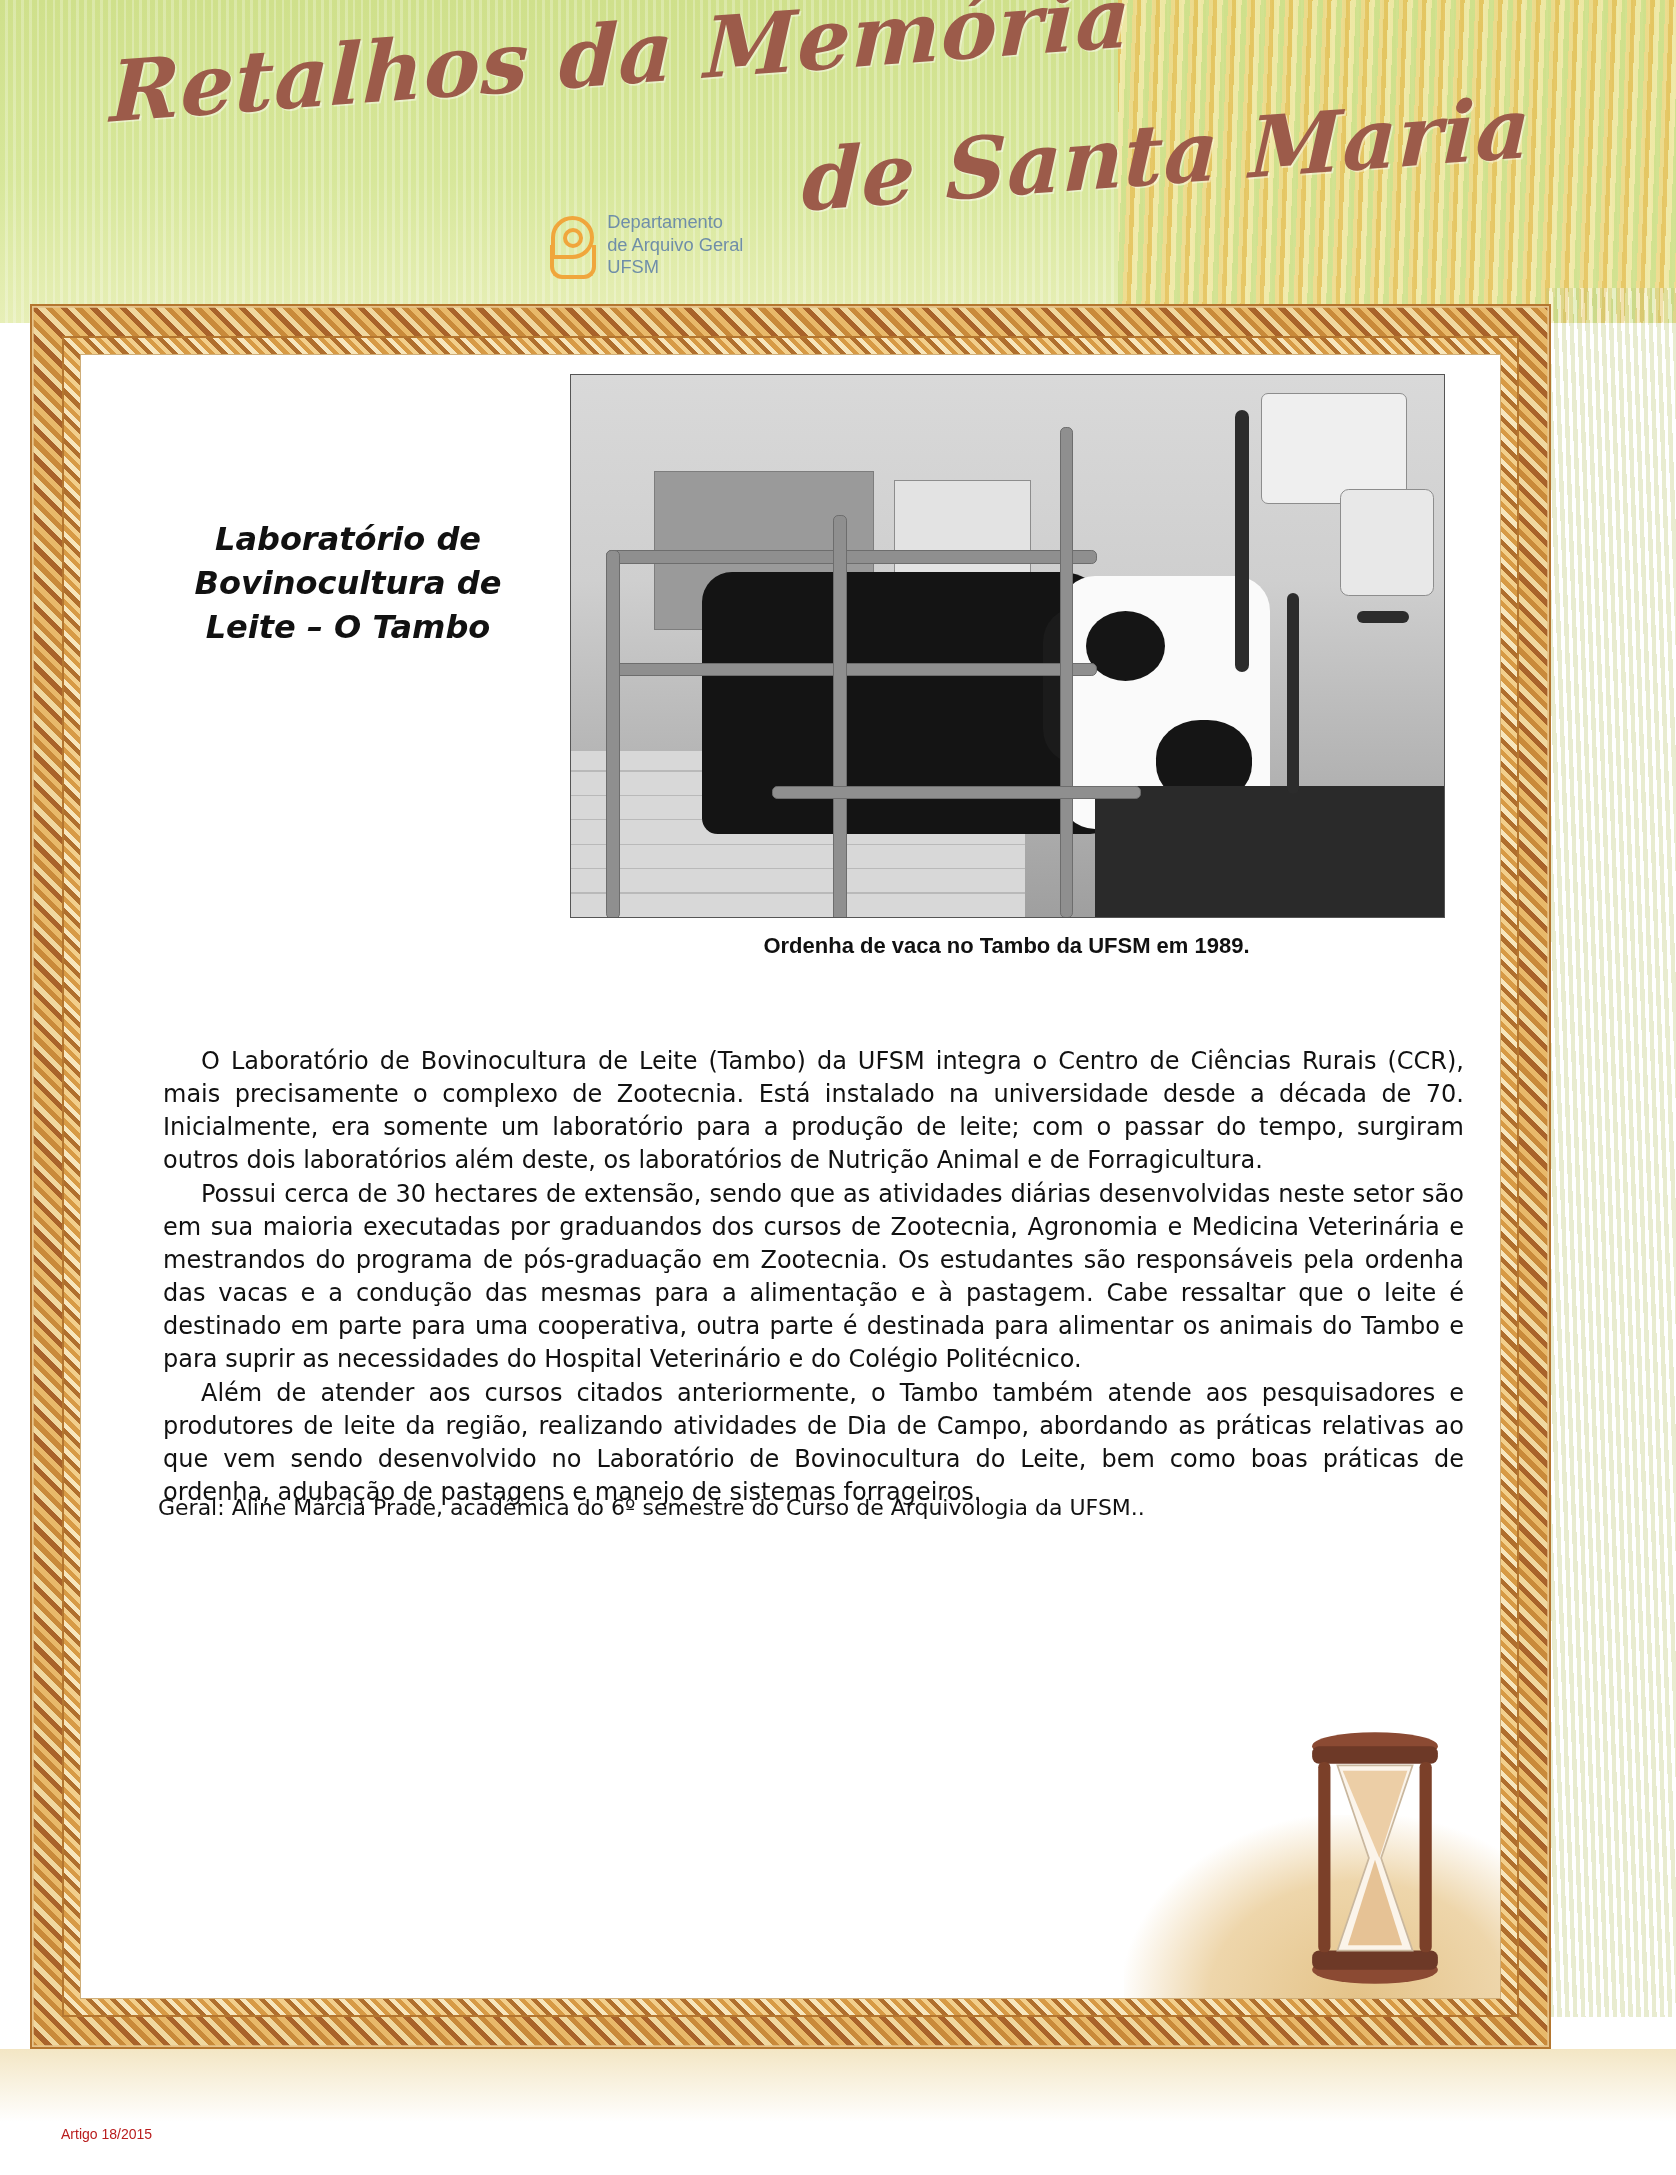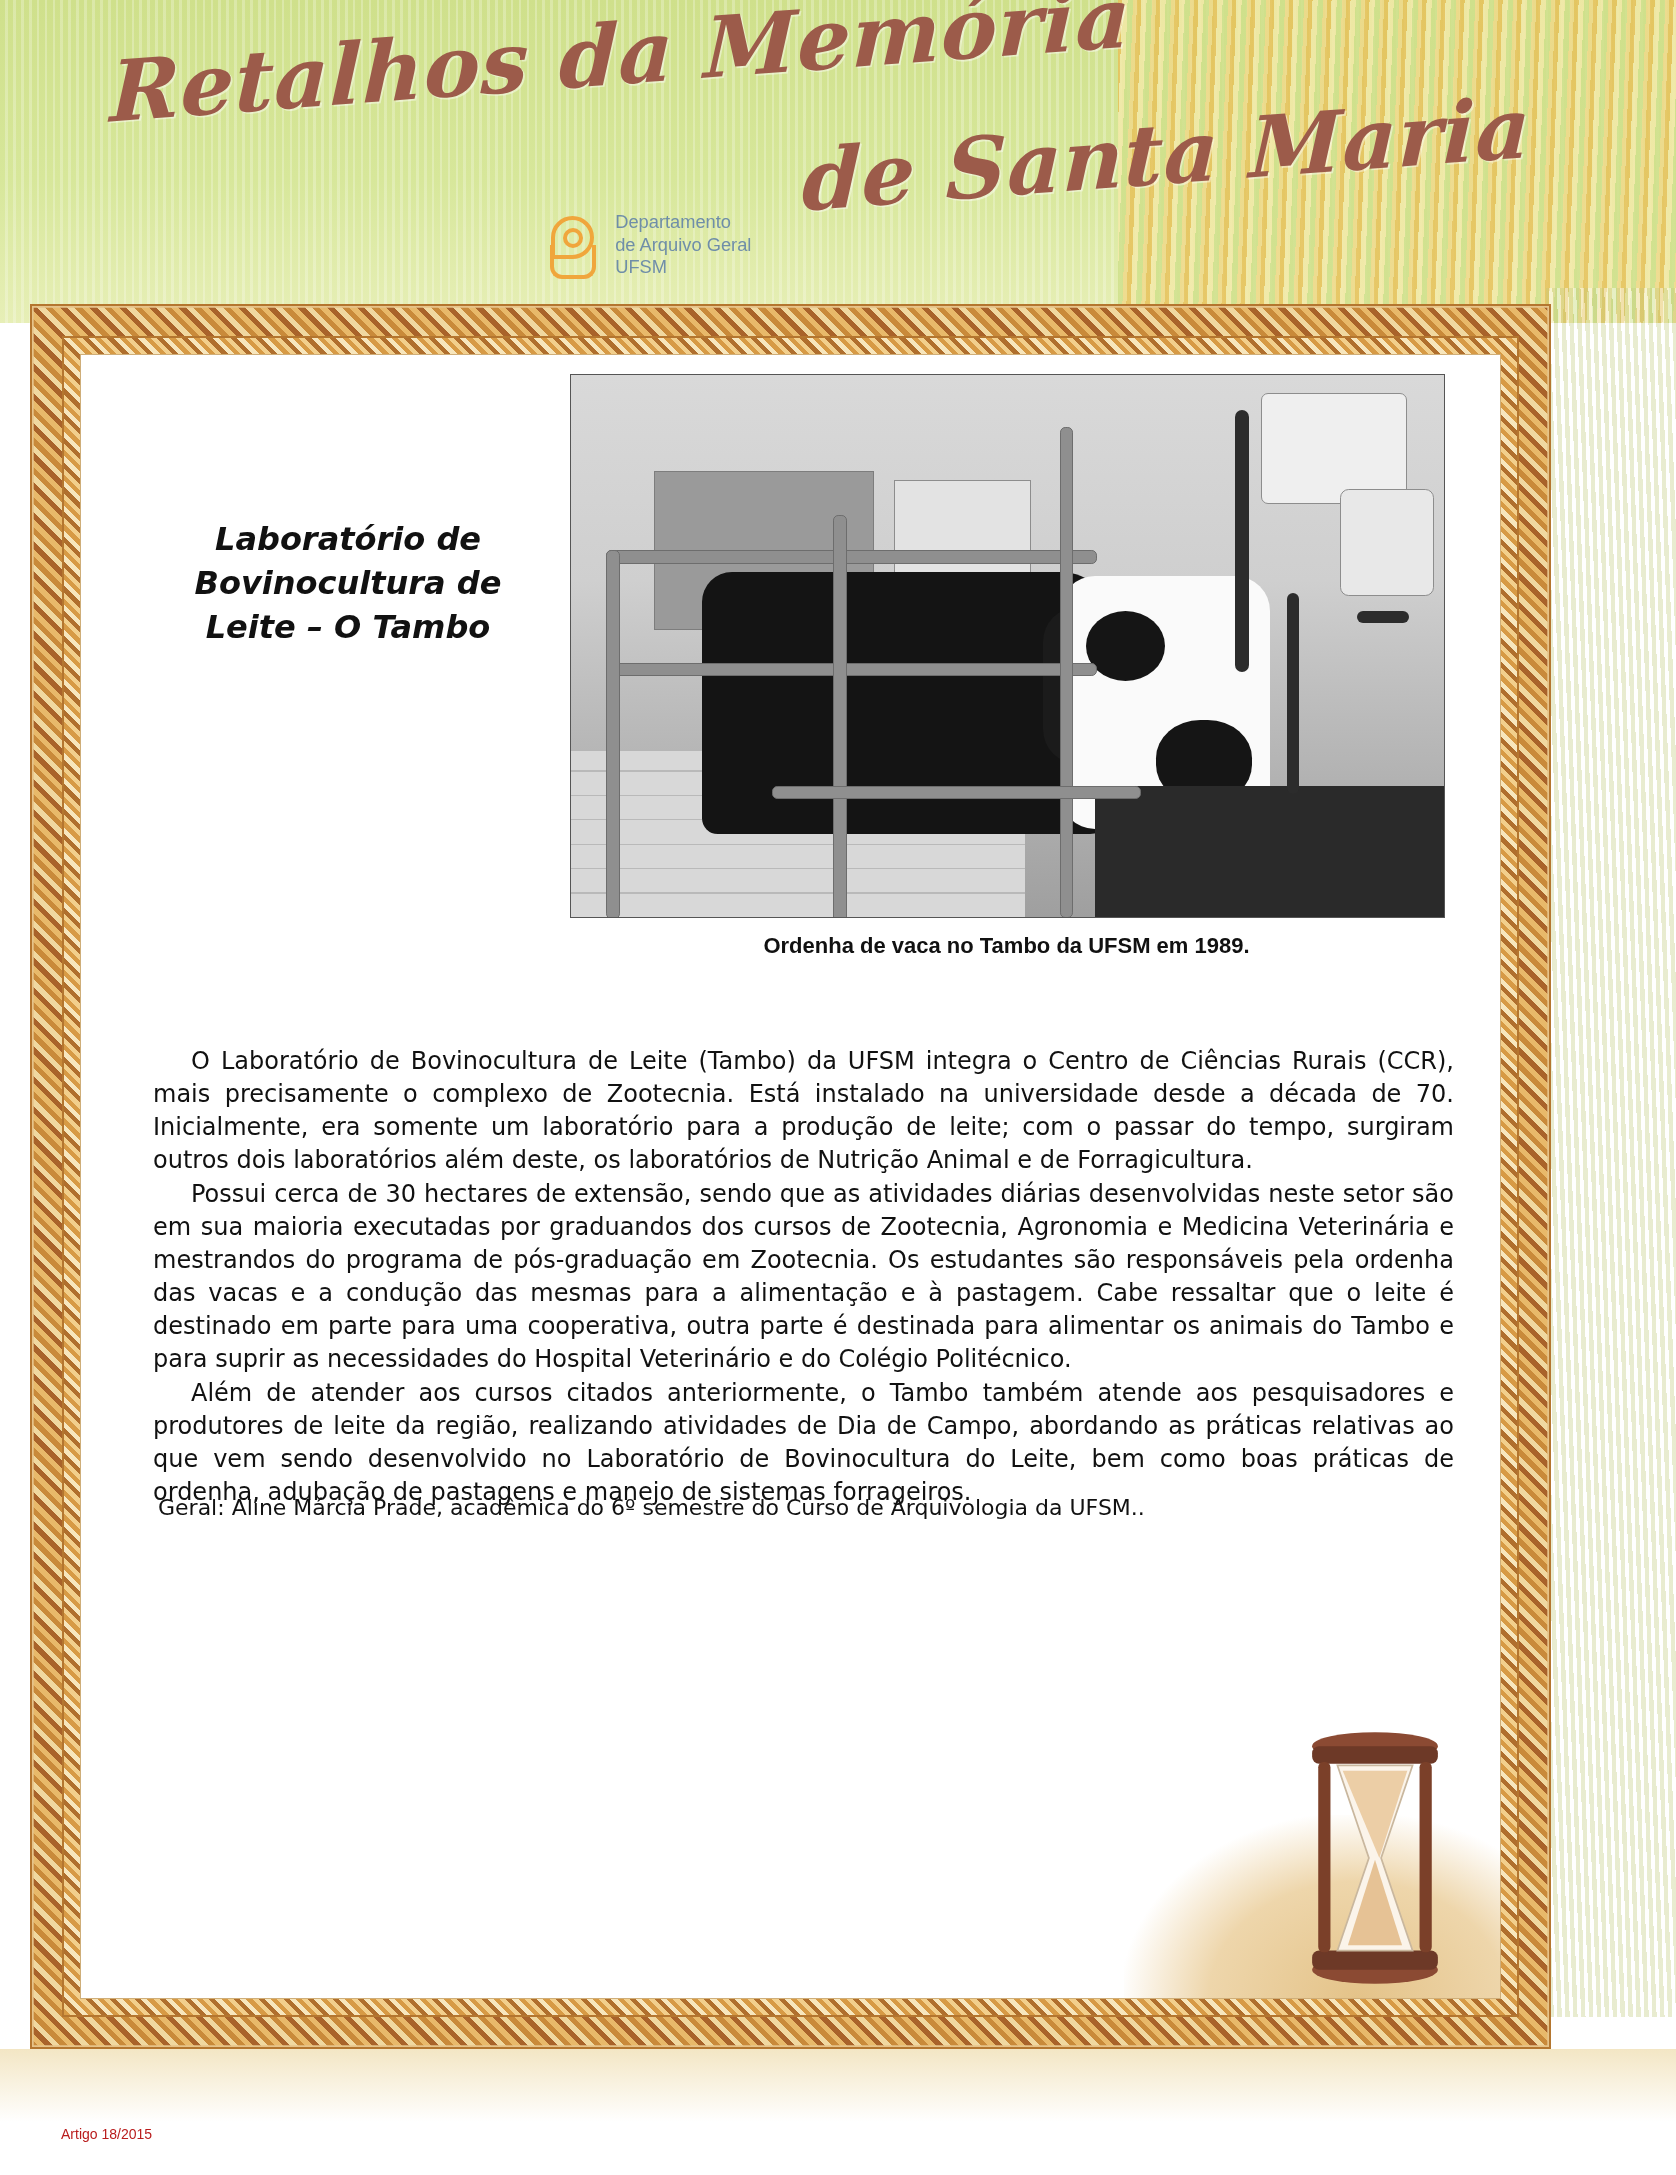--- a/index.html
+++ b/index.html
@@ -65,21 +65,21 @@
     content:"";position:absolute;left:7.9px;top:7.9px;width:12.2px;height:12.2px;
     border:4.4px solid #f0a63c;border-radius:50%;
   }
   .dag-mark .cup{
     position:absolute;left:3.5px;top:30px;width:38px;height:30px;
     border:4.4px solid #f0a63c;border-top:none;
     border-radius:0 0 12.2px 12.2px;
   }
   .dag-text{
     font-family:"Liberation Sans", sans-serif;
-    color:#6f8ea8;font-size:18.3px;line-height:1.25;margin-left:8px;
+    color:#6f8ea8;font-size:18.3px;line-height:1.25;
   }
 
   
   .frame{
     position:absolute;left:30px;top:304px;width:1521px;height:1745px;
     background:
       repeating-linear-gradient(45deg,
         #c98a3a 0px,#c98a3a 5.2px,
         #e8b96a 5.2px,#e8b96a 10.5px,
         #a9632a 10.5px,#a9632a 15.7px,
@@ -157,21 +157,21 @@
 
   .article-title{
     position:absolute;left:79px;top:162px;width:376px;
     text-align:center;
     font-family:"DejaVu Sans", sans-serif;
     font-weight:bold;font-style:italic;
     font-size:32px;line-height:1.38;color:#111;
   }
 
   .body-text{
-    position:absolute;left:72px;top:690px;width:1301px;
+    position:absolute;left:82px;top:690px;width:1301px;
     font-family:"DejaVu Sans", sans-serif;
     font-size:24px;line-height:1.37;color:#111;
     text-align:justify;
   }
   .body-text p{margin:0 0 1.7px 0;text-indent:38px;}
 
   .credit{
     position:absolute;left:77px;top:1140px;width:1135px;
     font-family:"DejaVu Sans", sans-serif;
     font-size:22px;color:#111;

